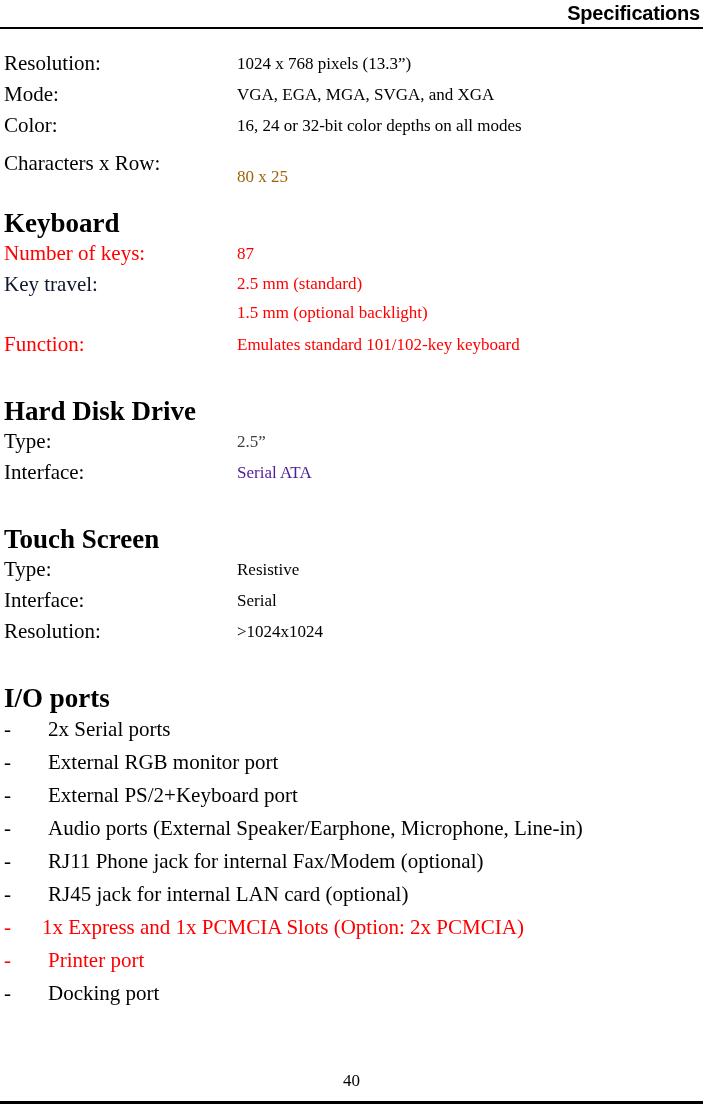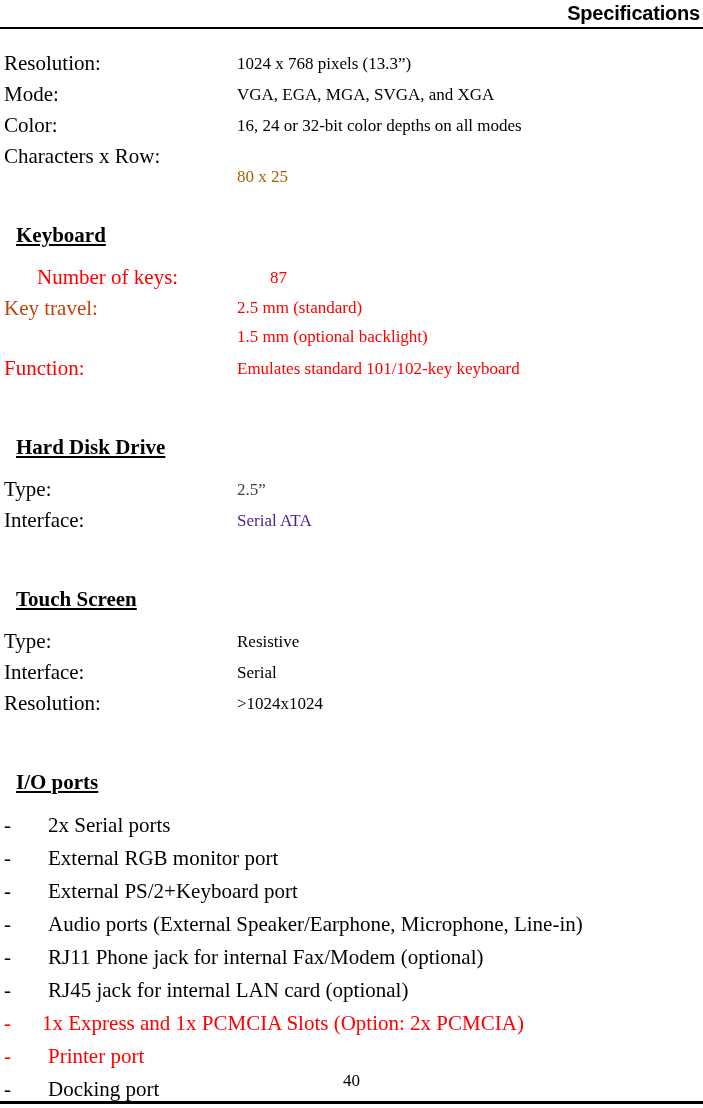--- a/index.html
+++ b/index.html
@@ -68,26 +68,25 @@
   }
   .spec-value {
     flex: 1 1 auto;
     font-size: 17px;
     line-height: 31px;
     white-space: nowrap;
   }
   .spec-value .vline { display: block; line-height: 29px; }
 
   .section-heading {
-    font-size: 21px;
+    font-size: 27px;
     font-weight: bold;
     line-height: 30px;
-    margin: 12px;
-    white-space: nowrap;
-    text-decoration: underline;
+    margin: 0;
+    white-space: nowrap;
   }
   .gap-before-heading { height: 36px; }
 
   
   .io-list { margin: 0; padding: 0; list-style: none; }
   .io-item {
     display: flex;
     align-items: baseline;
     height: 33px;
     font-size: 21px;
@@ -138,33 +137,33 @@
         </div>
         <div class="spec-row">
           <div class="spec-label" style="color: rgb(0, 0, 0);">Mode:</div>
           <div class="spec-value" style="color: rgb(0, 0, 0);">VGA, EGA, MGA, SVGA, and XGA</div>
         </div>
         <div class="spec-row">
           <div class="spec-label" style="color: rgb(0, 0, 0);">Color:</div>
           <div class="spec-value" style="color: rgb(0, 0, 0);">16, 24 or 32-bit color depths on all modes</div>
         </div>
         <div class="spec-row">
-          <div class="spec-label" style="color: rgb(0, 0, 0);">Characters x Row:</div>
+          <div class="spec-label" style="color: rgb(0, 0, 0); margin-top: 7px;">Characters x Row:</div>
           <div class="spec-value" style="color: #a16207; margin-top: 20px;">80 x 25</div>
         </div>
       </div>
     <div id="sections">
         <div class="gap-before-heading"></div>
         <div class="section-heading" style="color: rgb(0, 0, 0);">Keyboard</div>
         <div class="spec-row">
-          <div class="spec-label" style="color: rgb(255, 0, 0); margin-left: 33px;">Number of keys:</div>
+          <div class="spec-label" style="color: rgb(255, 0, 0);">Number of keys:</div>
           <div class="spec-value" style="color: rgb(255, 0, 0);">87</div>
         </div>
         <div class="spec-row tall">
-          <div class="spec-label" style="color: #c2410c;">Key travel:</div>
+          <div class="spec-label" style="color: #0f172a;">Key travel:</div>
           <div class="spec-value" style="color: rgb(255, 0, 0);">
             <span class="vline">2.5 mm (standard)</span>
             <span class="vline">1.5 mm (optional backlight)</span>
           </div>
         </div>
         <div class="spec-row">
           <div class="spec-label" style="color: rgb(255, 0, 0);">Function:</div>
           <div class="spec-value" style="color: rgb(255, 0, 0);">Emulates standard 101/102-key keyboard</div>
         </div>
         <div class="gap-before-heading"></div>

